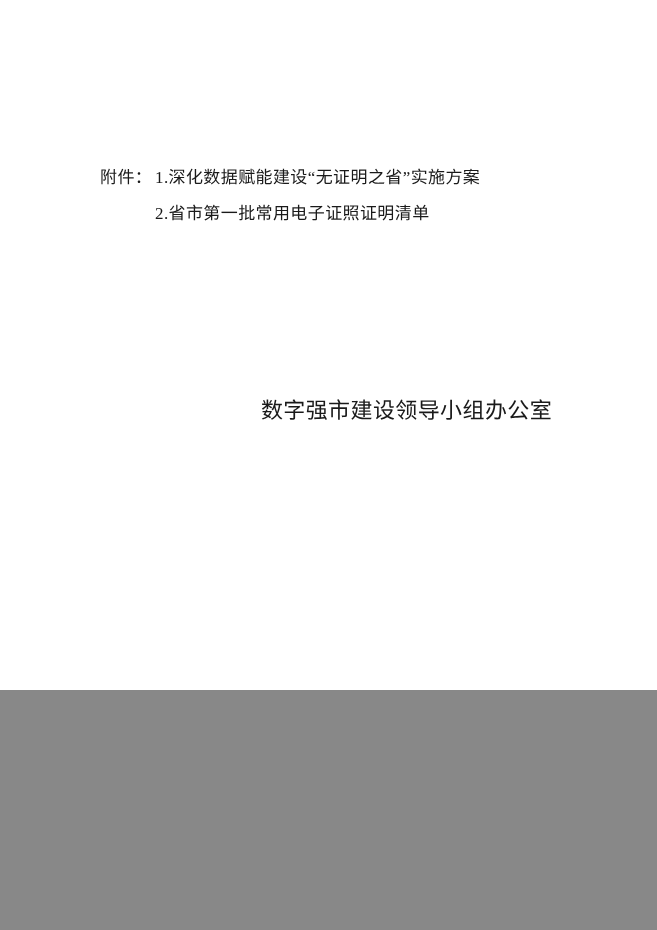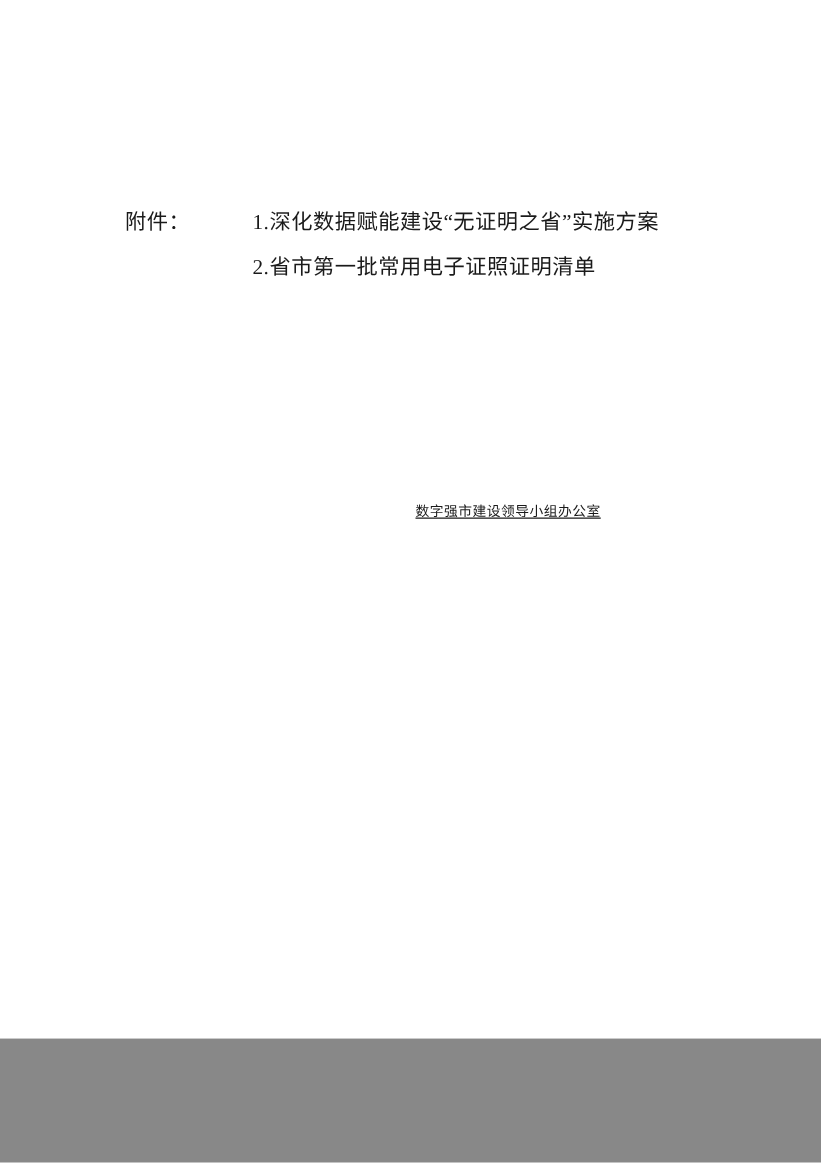--- a/index.html
+++ b/index.html
@@ -4,21 +4,21 @@
 <style>
   html, body {
     margin: 0;
     padding: 0;
     background: #888;
     font-family: "Liberation Serif", "DejaVu Serif", serif;
   }
   .page {
     position: relative;
     width: 657px;
-    height: 831px;
+    height: 690px;
     margin: 0 auto;
     background: #ffffff;
     color: #1a1a1a;
     overflow: hidden;
   }
   
   .attachments {
     position: absolute;
     left: 100px;
     top: 160px;
@@ -31,34 +31,32 @@
   }
   .att-label {
     flex: 0 0 auto;
     width: 55px;
   }
   .att-items {
     flex: 0 0 auto;
   }
   .att-item {
     white-space: nowrap;
-    margin-left: 47px;
   }
   
   .signature {
     position: absolute;
     left: 250px;
     top: 394px;
     width: 313px;
     text-align: center;
-    font-size: 11px;
+    font-size: 22px;
     line-height: 33px;
     letter-spacing: 0.4px;
     white-space: nowrap;
-    text-decoration: underline;
   }
   
   .page-number {
     position: absolute;
     left: 0;
     top: 855px;
     width: 100%;
     text-align: center;
     font-size: 14px;
     line-height: 20px;

